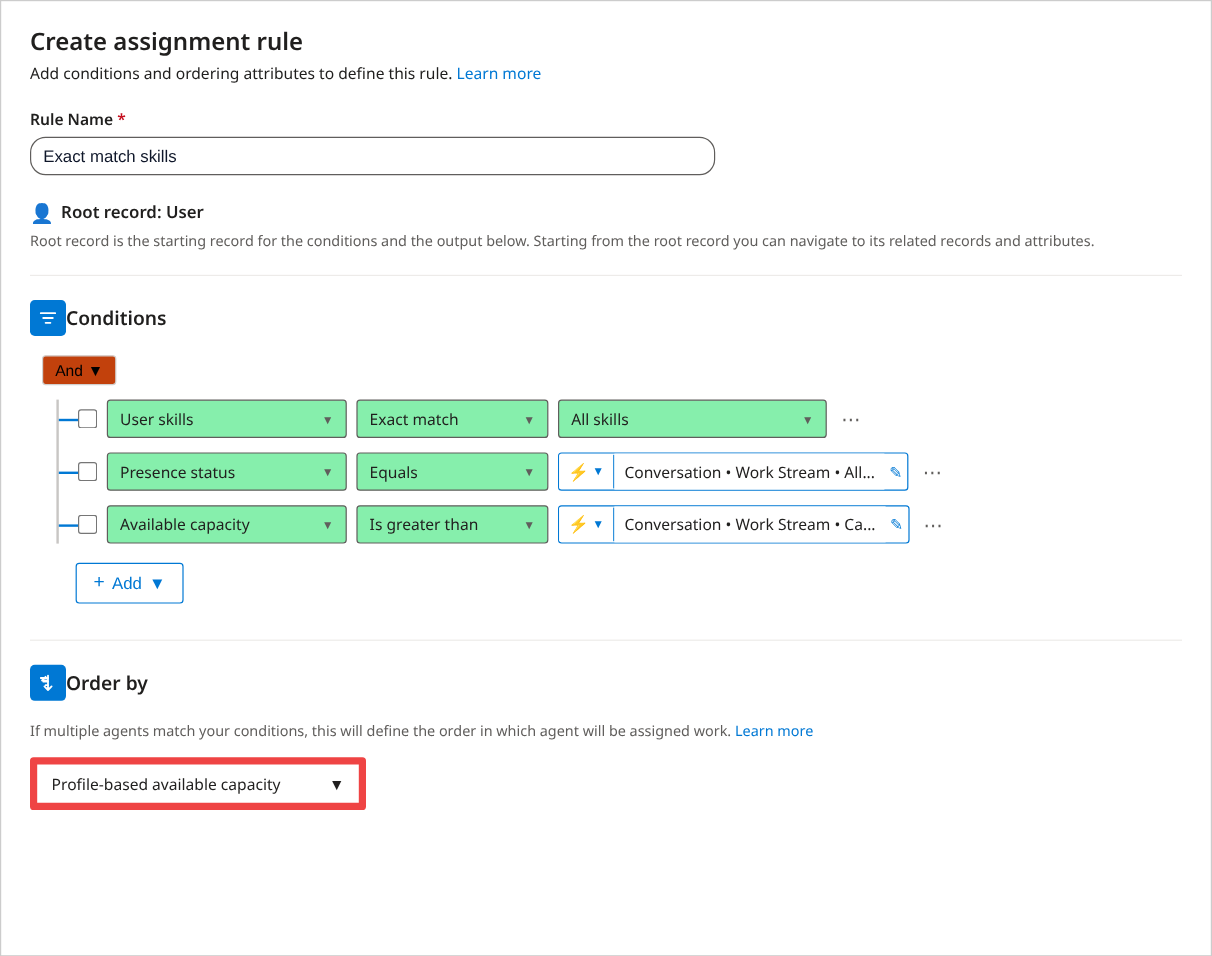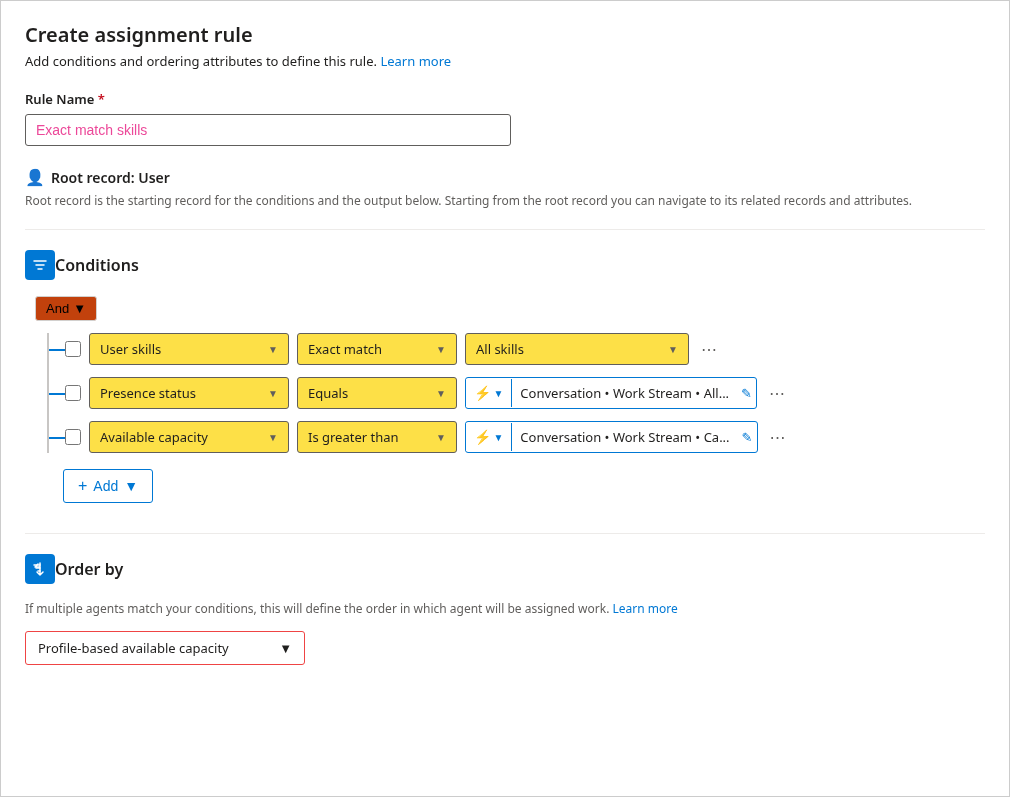--- a/index.html
+++ b/index.html
@@ -27,26 +27,26 @@
       color: #0078d4;
       text-decoration: none;
     }
     .field-label {
       font-size: 13px;
       font-weight: 600;
       margin-bottom: 6px;
     }
     .required { color: #c50f1f; }
     .rule-name-input {
-      width: 486px;
+      width: 571px;
       padding: 7px 10px;
       border: 1px solid #605e5c;
-      border-radius: 3px;
-      font-size: 14px;
-      color: #ec4899;
+      border-radius: 13px;
+      font-size: 14px;
+      color: #0f172a;
       outline: none;
     }
     .root-record-section {
       margin-top: 20px;
       margin-bottom: 20px;
     }
     .root-record-header {
       display: flex;
       align-items: center;
       gap: 6px;
@@ -131,21 +131,21 @@
       cursor: pointer;
       flex-shrink: 0;
     }
     .dropdown {
       display: inline-flex;
       align-items: center;
       justify-content: space-between;
       padding: 6px 10px;
       border: 1px solid #605e5c;
       border-radius: 3px;
-      background: #fde047;
+      background: #86efac;
       cursor: pointer;
       font-size: 13px;
       gap: 6px;
     }
     .dropdown-field { width: 200px; }
     .dropdown-operator { width: 160px; }
     .dropdown-value { width: 224px; }
     .dropdown-chevron {
       color: #605e5c;
       font-size: 10px;
@@ -224,21 +224,21 @@
     }
     .orderby-desc a {
       color: #0078d4;
       text-decoration: none;
     }
     .profile-dropdown {
       display: inline-flex;
       align-items: center;
       justify-content: space-between;
       padding: 7px 12px;
-      border: 1px solid #ef4444;
+      border: 6px solid #ef4444;
       border-radius: 3px;
       background: white;
       cursor: pointer;
       font-size: 13px;
       width: 280px;
       gap: 8px;
     }
     .divider {
       border: none;
       border-top: 1px solid #edebe9;

